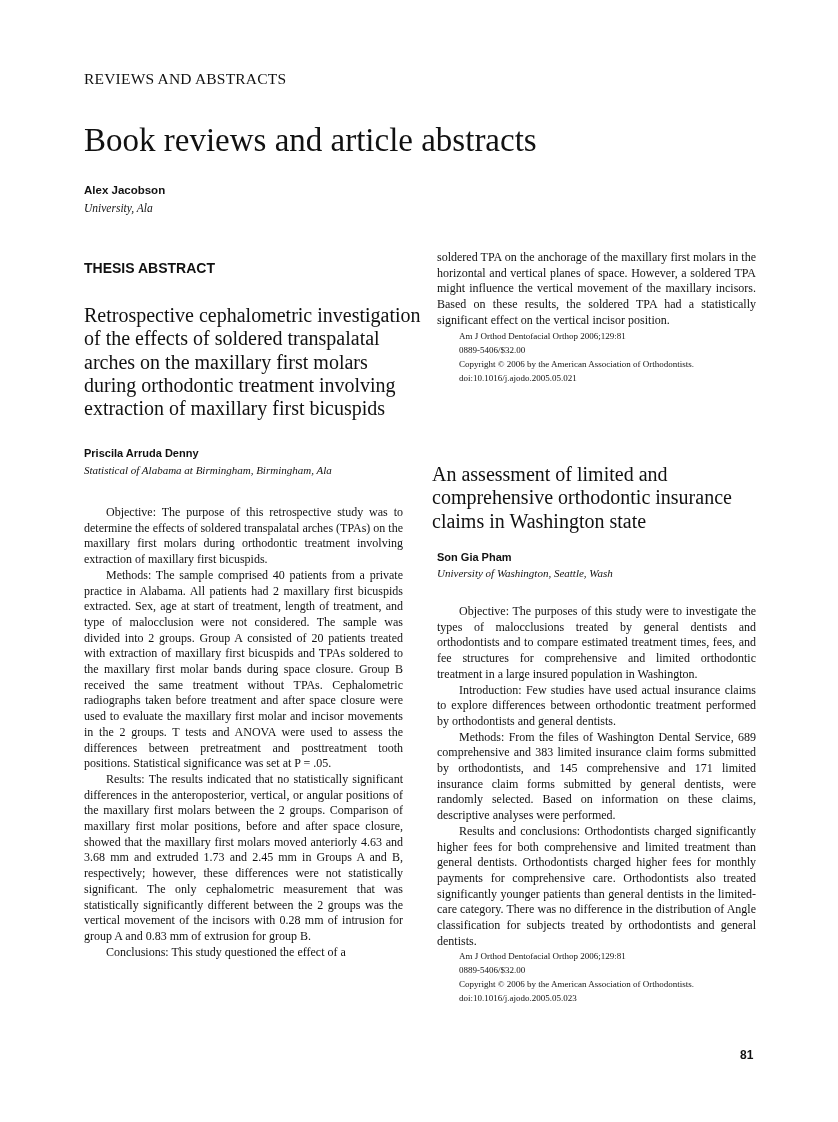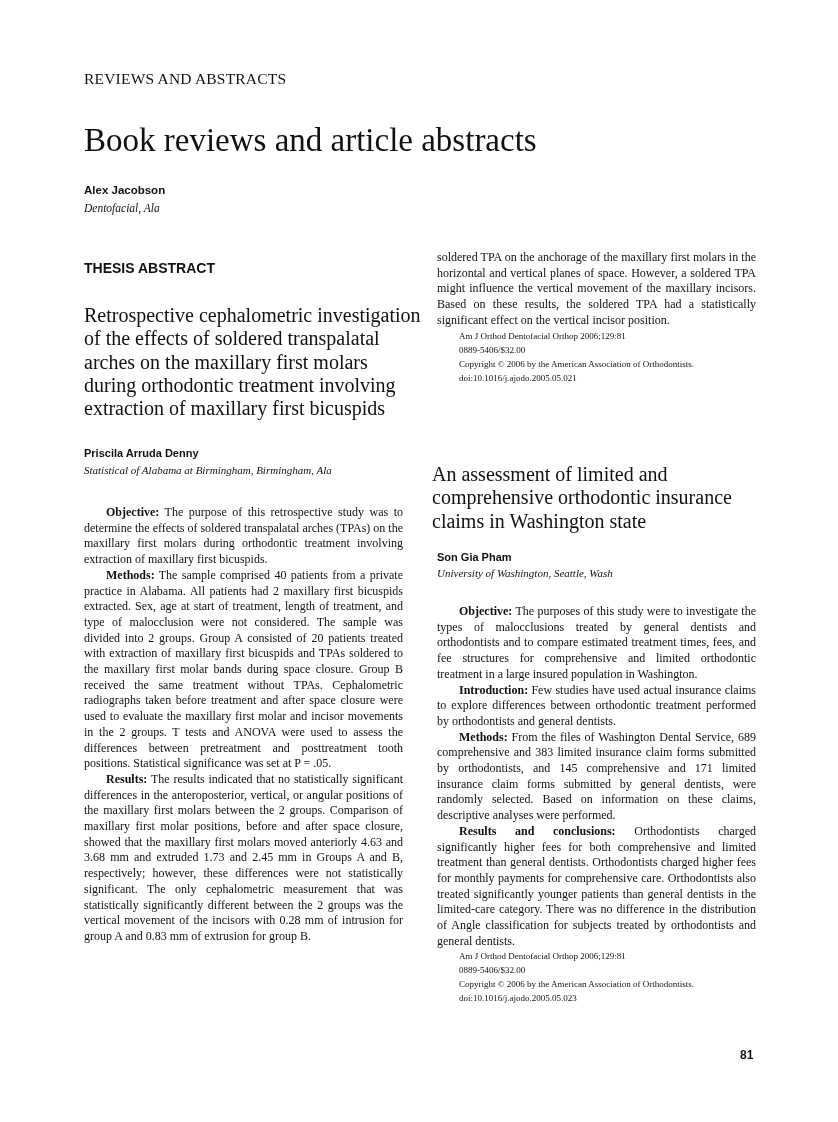--- a/index.html
+++ b/index.html
@@ -12,48 +12,49 @@
   .author1 { left:84px; top:184px; font-size:11.5px; }
   .aff1 { left:84px; top:202px; font-size:11.5px; }
   .section-label { left:84px; top:260px; font-size:14px; }
   .art-title { font-size:20px; line-height:23.3px; }
   .art1-title { left:84px; top:304px; width:340px; }
   .author2 { left:84px; top:447px; font-size:11px; }
   .aff2 { left:84px; top:464px; font-size:11px; }
   .col { width:319px; font-size:12px; line-height:15.7px; text-align:justify; }
   .col p { margin:0; text-indent:22px; }
   .col p.noindent { text-indent:0; }
-  .lbl { font-weight:bold; }
+  .lbl { font-weight:normal; }
   .colL { left:84px; top:505px; }
   .colR1 { left:437px; top:250px; }
   .meta { font-size:9px; line-height:14px; text-align:left; text-indent:0; }
   .art2-title { left:432px; top:463px; width:340px; }
   .author3 { left:437px; top:551px; font-size:11px; }
   .aff3 { left:437px; top:567px; font-size:11px; }
   .colR2 { left:437px; top:604px; }
   .pagenum { left:740px; top:1048px; font-size:12px; }
 </style>
 </head>
 <body>
 
 <div class="abs running-head">REVIEWS AND ABSTRACTS</div>
 <div class="abs page-title">Book reviews and article abstracts</div>
 <div class="abs author1 sans-bold">Alex Jacobson</div>
-<div class="abs aff1 ital">Dentofacial, Ala</div>
+<div class="abs aff1 ital">University, Ala</div>
 
 <div class="abs section-label sans-bold">THESIS ABSTRACT</div>
 
 <div class="abs art-title art1-title">Retrospective cephalometric investigation of the effects of soldered transpalatal arches on the maxillary first molars during orthodontic treatment involving extraction of maxillary first bicuspids</div>
 <div class="abs author2 sans-bold">Priscila Arruda Denny</div>
 <div class="abs aff2 ital">Statistical of Alabama at Birmingham, Birmingham, Ala</div>
 
 <div class="abs col colL">
   <p><span class="lbl">Objective:</span><span> The purpose of this retrospective study was to determine the effects of soldered transpalatal arches (TPAs) on the maxillary first molars during orthodontic treatment involving extraction of maxillary first bicuspids.</span></p>
   <p><span class="lbl">Methods:</span><span> The sample comprised 40 patients from a private practice in Alabama. All patients had 2 maxillary first bicuspids extracted. Sex, age at start of treatment, length of treatment, and type of malocclusion were not considered. The sample was divided into 2 groups. Group A consisted of 20 patients treated with extraction of maxillary first bicuspids and TPAs soldered to the maxillary first molar bands during space closure. Group B received the same treatment without TPAs. Cephalometric radiographs taken before treatment and after space closure were used to evaluate the maxillary first molar and incisor movements in the 2 groups. T tests and ANOVA were used to assess the differences between pretreatment and posttreatment tooth positions. Statistical significance was set at P = .05.</span></p>
   <p><span class="lbl">Results:</span><span> The results indicated that no statistically significant differences in the anteroposterior, vertical, or angular positions of the maxillary first molars between the 2 groups. Comparison of maxillary first molar positions, before and after space closure, showed that the maxillary first molars moved anteriorly 4.63 and 3.68 mm and extruded 1.73 and 2.45 mm in Groups A and B, respectively; however, these differences were not statistically significant. The only cephalometric measurement that was statistically significantly different between the 2 groups was the vertical movement of the incisors with 0.28 mm of intrusion for group A and 0.83 mm of extrusion for group B.</span></p>
+  <p><span class="lbl">Conclusions:</span><span> This study questioned the effect of a</span></p>
 </div>
 
 <div class="abs col colR1">
   <p class="noindent">soldered TPA on the anchorage of the maxillary first molars in the horizontal and vertical planes of space. However, a soldered TPA might influence the vertical movement of the maxillary incisors. Based on these results, the soldered TPA had a statistically significant effect on the vertical incisor position.</p>
   <p class="meta">Am J Orthod Dentofacial Orthop 2006;129:81</p>
   <p class="meta">0889-5406/$32.00</p>
   <p class="meta">Copyright © 2006 by the American Association of Orthodontists.</p>
   <p class="meta">doi:10.1016/j.ajodo.2005.05.021</p>
 </div>
 

